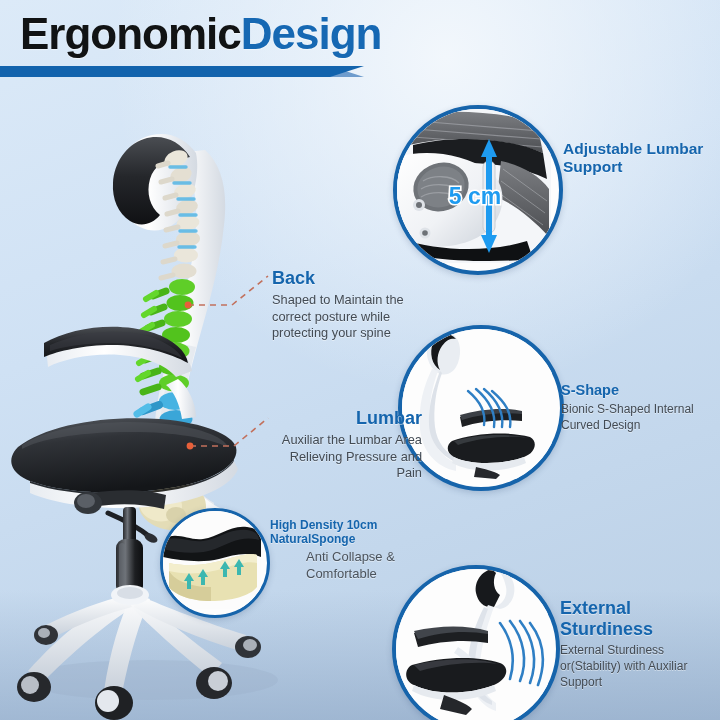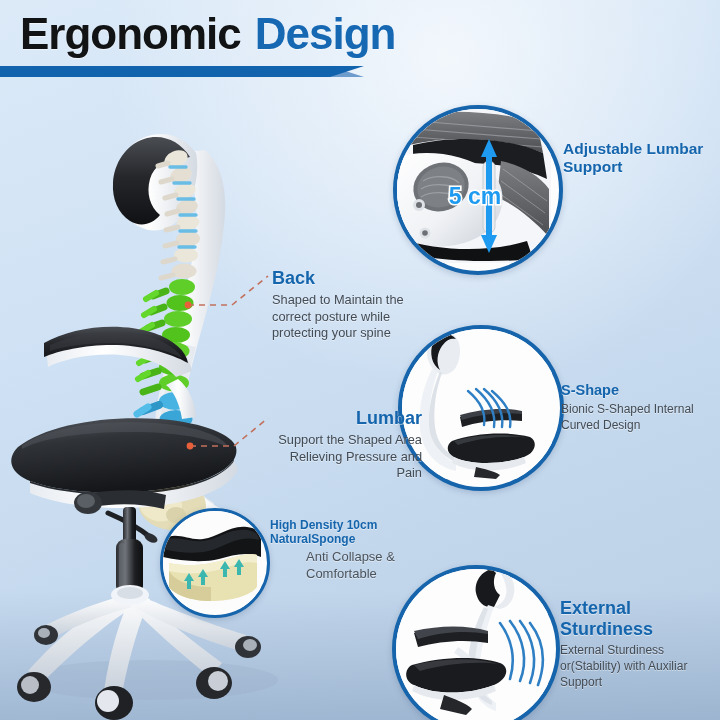--- a/index.html
+++ b/index.html
@@ -22,21 +22,21 @@
   }
   
   .header{position:absolute;left:0;top:0;width:720px;height:88px;}
   .title{
     position:absolute;left:20px;top:8px;
     font-size:44px;font-weight:bold;letter-spacing:-1px;
     white-space:nowrap;line-height:52px;
     text-shadow:0 1px 1px rgba(255,255,255,.55);
   }
   .title .t1{color:#111314;}
-  .title .t2{color:#1668b3;margin-left:14px;}
+  .title .t2{color:#1668b3;}
   .rule{position:absolute;left:0;top:66px;width:330px;height:11px;background:#1263ad;}
   .rule-taper{
     position:absolute;left:330px;top:66px;width:0;height:0;
     border-top:11px solid #1263ad;border-right:34px solid transparent;
   }
   .rule-light{
     position:absolute;left:330px;top:66px;width:0;height:0;
     border-bottom:11px solid #6e9ccd;border-right:34px solid transparent;
   }
   
@@ -416,21 +416,21 @@
     <h3>Adjustable Lumbar Support</h3>
   </div>
 
   <div class="tb t-back">
     <h3>Back</h3>
     <p>Shaped to Maintain the correct posture while protecting your spine</p>
   </div>
 
   <div class="tb t-lumbar">
     <h3>Lumbar</h3>
-    <p>Support the Shaped Area Relieving Pressure and Pain</p>
+    <p>Auxiliar the Lumbar Area Relieving Pressure and Pain</p>
   </div>
 
   <div class="tb t-sshape">
     <h3>S-Shape</h3>
     <p>Bionic S-Shaped Internal Curved Design</p>
   </div>
 
   <div class="tb t-sponge">
     <h3>High Density 10cm NaturalSponge</h3>
     <p>Anti Collapse &amp; Comfortable</p>

